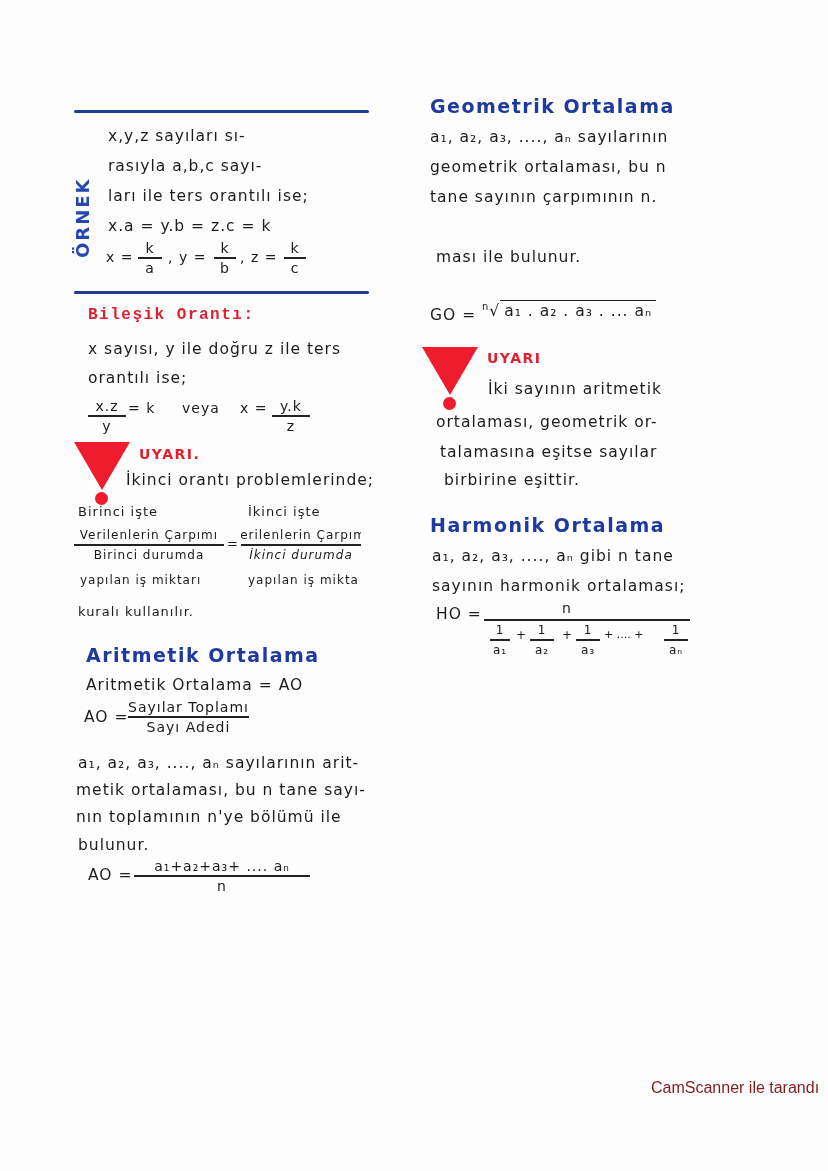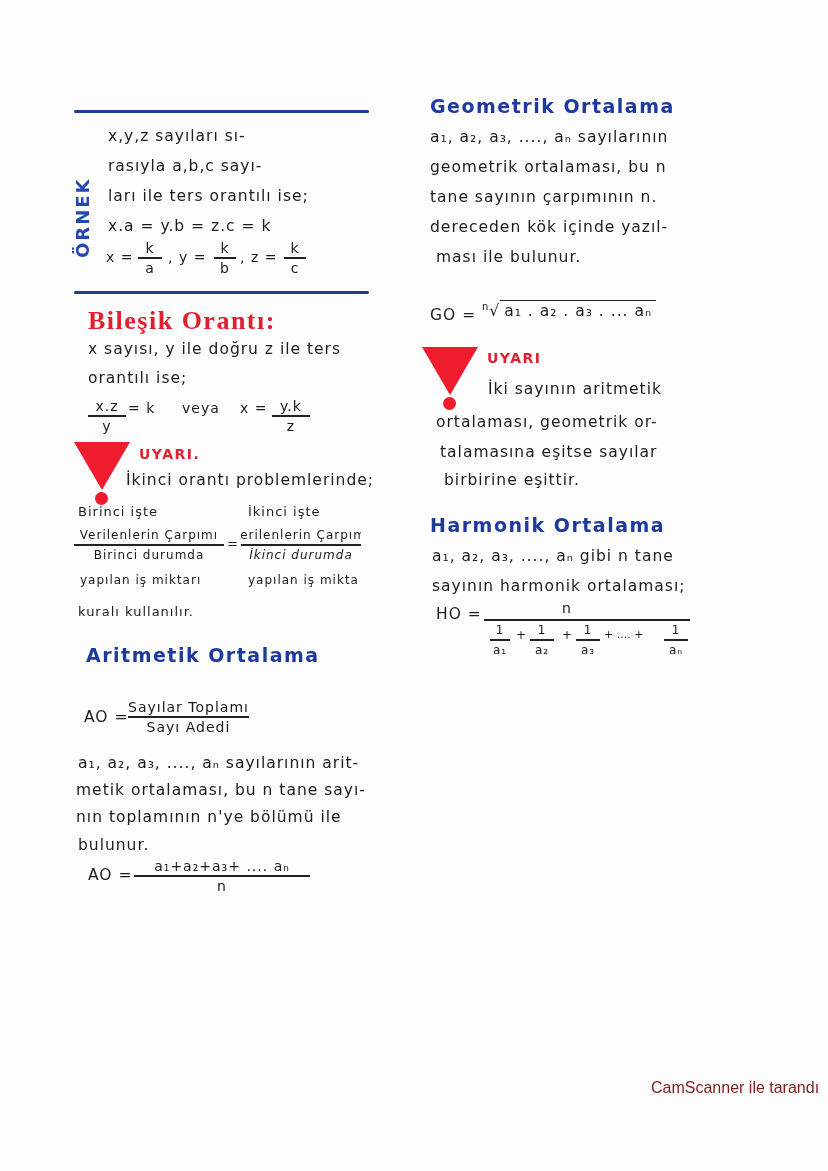--- a/index.html
+++ b/index.html
@@ -4,21 +4,21 @@
 <style>
   * { box-sizing: border-box; margin: 0; padding: 0; }
   html, body { width: 828px; height: 1171px; background: #ffffff; overflow: hidden; }
   body { position: relative; font-family: "DejaVu Sans", sans-serif; color: #1a1a1a; }
   .page { position: absolute; left: 0; top: 0; width: 828px; height: 1171px; background: #fdfdfd; }
 
   .hand { font-family: "DejaVu Sans", sans-serif; font-size: 15.5px; letter-spacing: 1px; color: #1c1c1c; }
   .line { position: absolute; white-space: nowrap; }
 
   .title-blue { color: #1e3a9e; font-weight: bold; font-size: 19px; letter-spacing: 1.5px; font-family: "DejaVu Sans", sans-serif; }
-  .title-red { color: #e0202e; font-weight: bold; font-size: 26px; letter-spacing: 1.5px; font-family: Liberation Serif, serif; }
+  .title-red { color: #e0202e; font-weight: bold; font-size: 16px; letter-spacing: 1.5px; font-family: Liberation Mono, monospace; }
 
   .rule { position: absolute; height: 3px; background: #1e3f8f; border-radius: 2px; }
 
   .ornek { position: absolute; left: 72px; top: 168px; width: 90px; height: 22px;
            transform: rotate(-90deg); transform-origin: left top;
            color: #2448b0; font-weight: bold; font-size: 18px; letter-spacing: 2px; }
 
   .frac { position: absolute; display: inline-flex; flex-direction: column; align-items: center; }
   .frac .num, .frac .den { font-size: 14px; letter-spacing: 1px; line-height: 16px; white-space: nowrap; }
   .frac .bar { height: 1.5px; background: #222; width: 100%; margin: 1px 0; }
@@ -105,20 +105,21 @@
   <div class="frac" style="left:241px; top:527px; width:120px; overflow:hidden;">
     <span class="num" style="font-size:12px;">Verilenlerin Çarpımı</span>
     <span class="bar"></span>
     <span class="den" style="font-size:12px;font-style:italic;">İkinci durumda</span>
   </div>
   <div class="line hand" style="left:80px; top:573px; font-size:12px;">yapılan iş miktarı</div>
   <div class="line hand" style="left:248px; top:573px; font-size:12px; width:112px; overflow:hidden;">yapılan iş miktarı</div>
   <div class="line hand" style="left:78px; top:604px; font-size:13px;">kuralı kullanılır.</div>
 
   <div class="line title-blue" style="left:86px; top:644px;">Aritmetik Ortalama</div>
+  <div class="line hand" style="left:86px; top:676px;">Aritmetik Ortalama = AO</div>
   <div class="line hand" style="left:84px; top:708px;">AO =</div>
   <div class="frac" style="left:128px; top:699px;justify-content:space-between;">
     <span class="num">Sayılar Toplamı</span>
     <span class="bar"></span>
     <span class="den">Sayı Adedi</span>
   </div>
 
   <div class="line hand" style="left:78px; top:754px;">a₁, a₂, a₃, ...., aₙ sayılarının arit-</div>
   <div class="line hand" style="left:76px; top:781px;">metik ortalaması, bu n tane sayı-</div>
   <div class="line hand" style="left:76px; top:808px;">nın toplamının n'ye bölümü ile</div>
@@ -128,21 +129,20 @@
   <div class="frac" style="left:134px; top:858px; width:176px;">
     <span class="num">a₁+a₂+a₃+ .... aₙ</span>
     <span class="bar"></span>
     <span class="den">n</span>
   </div>
 
   <div class="line title-blue" style="left:430px; top:95px;">Geometrik Ortalama</div>
   <div class="line hand" style="left:430px; top:128px;">a₁, a₂, a₃, ...., aₙ sayılarının</div>
   <div class="line hand" style="left:430px; top:158px;">geometrik ortalaması, bu n</div>
   <div class="line hand" style="left:430px; top:188px;">tane sayının çarpımının n.</div>
-  <div class="line hand" style="left:430px; top:218px;">dereceden kök içinde yazıl-</div>
   <div class="line hand" style="left:436px; top:248px;">ması ile bulunur.</div>
 
   <div class="line hand" style="left:430px; top:306px;">GO =</div>
   <div class="sqrt hand" style="left:482px; top:301px;">
     <sup style="font-size:10px;">n</sup><span>√</span><span class="rad">a₁ . a₂ . a₃ . ... aₙ</span>
   </div>
 
   <div class="warn" style="left:422px; top:347px;">
     <div class="tri"></div>
     <div class="dot"></div>

